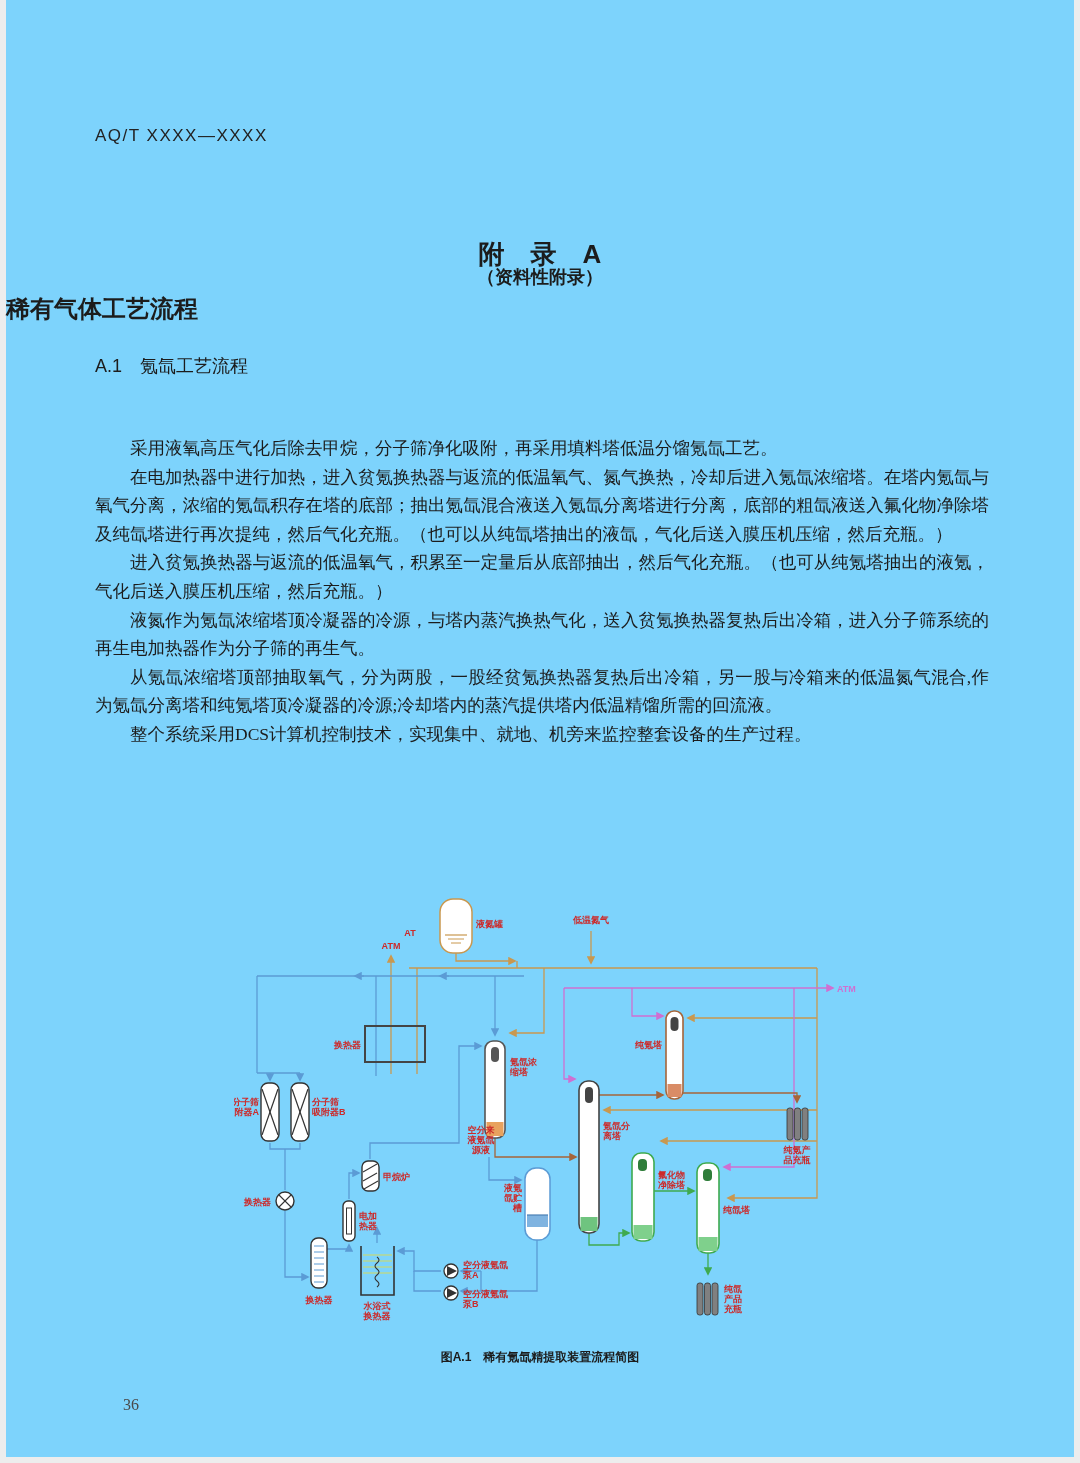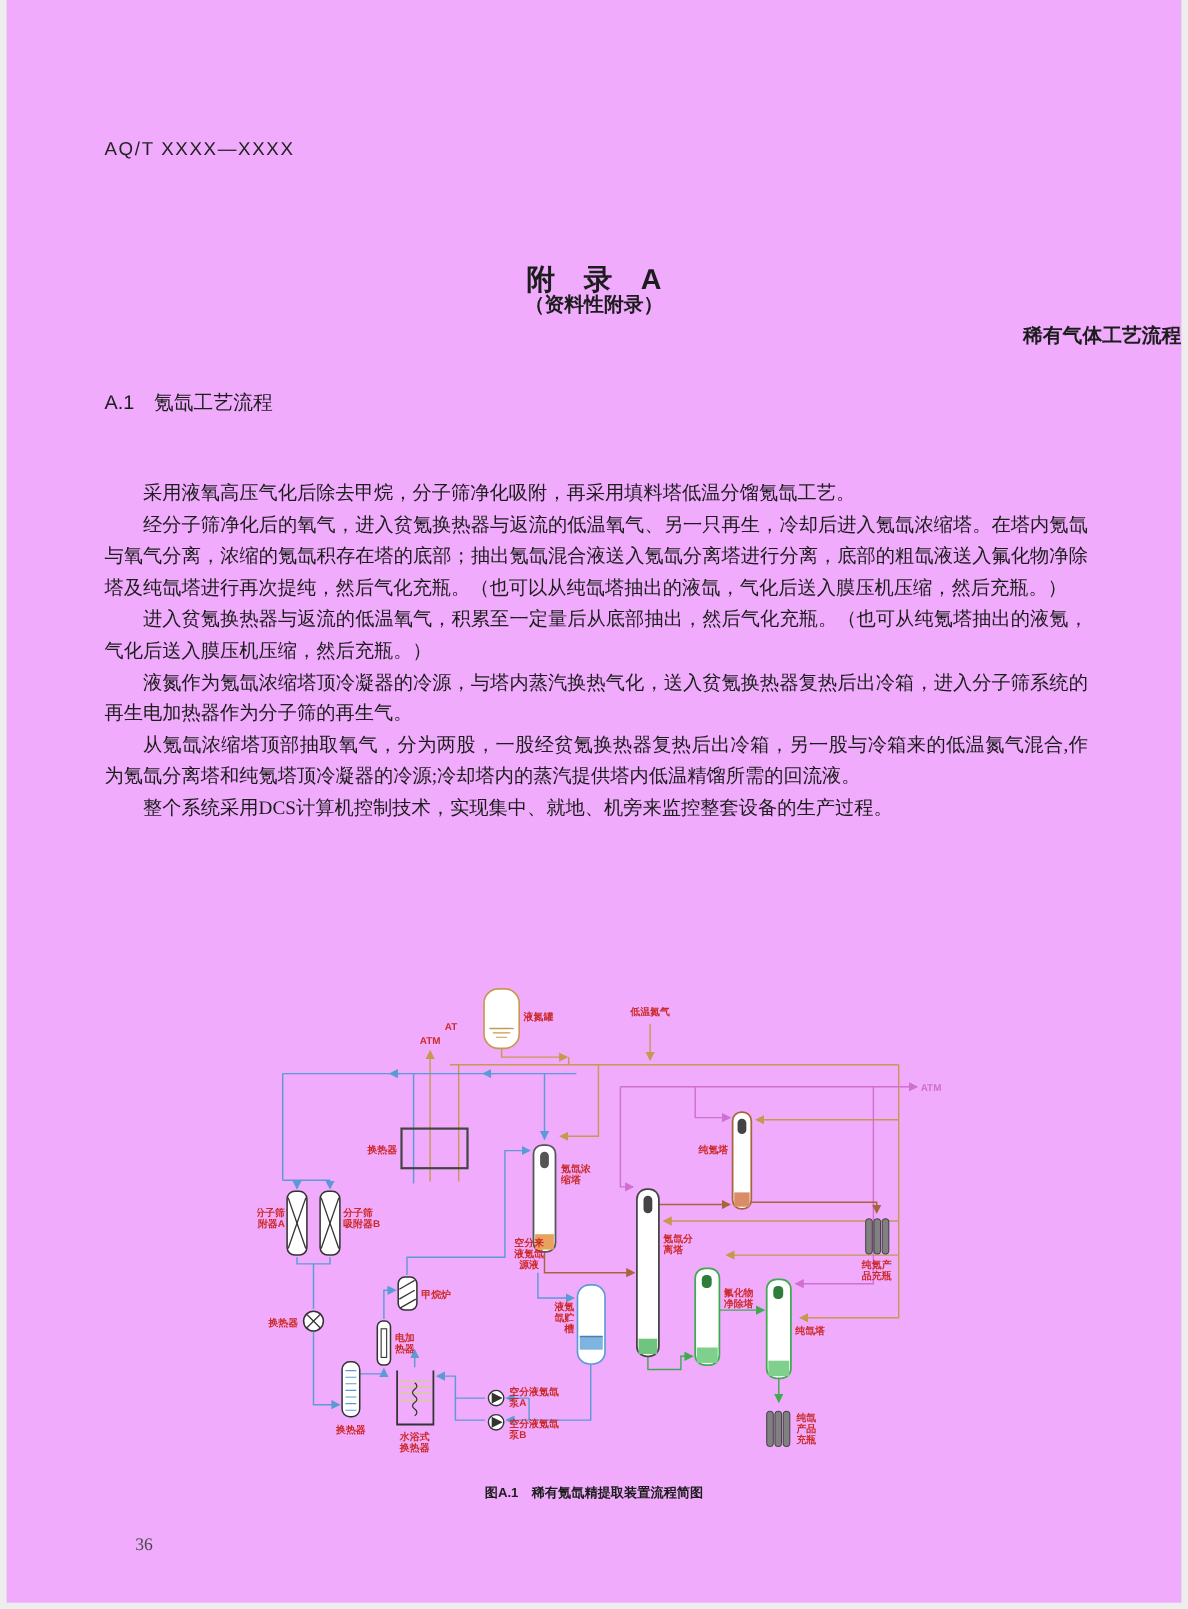--- a/index.html
+++ b/index.html
@@ -1,26 +1,26 @@
 <!DOCTYPE html>
 <html><head>
 <meta charset="utf-8">
 <style>
   html,body{margin:0;padding:0;}
   body{width:1080px;height:1463px;position:relative;background:#ededed;
        font-family:"Liberation Serif",serif;color:#1c1c1c;}
-  .page{position:absolute;left:6px;top:0px;width:1068px;height:1457px;background:#f0abfc;}
+  .page{position:absolute;left:6px;top:0px;width:1068px;height:1457px;background:#7dd3fc;}
   .hdr{position:absolute;left:89px;top:126px;font-family:"Liberation Sans",sans-serif;
        font-size:17px;letter-spacing:1.5px;font-weight:500;color:#222;}
   .t1{position:absolute;left:0;top:237px;width:100%;text-align:center;
       font-family:"Liberation Sans",sans-serif;font-weight:700;font-size:26px;}
   .t2{position:absolute;left:0;top:265px;width:100%;text-align:center;
       font-family:"Liberation Sans",sans-serif;font-weight:700;font-size:18px;}
-  .t3{position:absolute;left:0;top:293px;width:100%;text-align:right;
-      font-family:"Liberation Sans",sans-serif;font-weight:700;font-size:18px;}
+  .t3{position:absolute;left:0;top:293px;width:100%;text-align:left;
+      font-family:"Liberation Sans",sans-serif;font-weight:700;font-size:24px;}
   .sec{position:absolute;left:89px;top:354px;font-family:"Liberation Sans",sans-serif;
        font-weight:400;font-size:18px;}
   .body-text{position:absolute;left:89px;top:398px;width:894px;font-size:17.5px;
        line-height:28.6px;text-align:justify;margin-top:36px;}
   .body-text p{margin:0;text-indent:2em;}
   .figwrap{position:absolute;left:228px;top:891px;width:624px;height:452px;}
   .caption{position:absolute;left:0;top:1349px;width:100%;text-align:center;
        font-family:"Liberation Sans",sans-serif;font-weight:700;font-size:12px;}
   .pageno{position:absolute;left:117px;top:1396px;font-size:16px;color:#4a4a4a;}
   svg text{font-family:"Liberation Sans",sans-serif;font-size:9px;fill:#cc2a2a;font-weight:700;}
@@ -34,21 +34,21 @@
   <div class="hdr">AQ/T XXXX—XXXX</div>
 
   <div class="t1">附　录　A</div>
   <div class="t2">（资料性附录）</div>
   <div class="t3">稀有气体工艺流程</div>
 
   <div class="sec">A.1　氪氙工艺流程</div>
 
   <div class="body-text">
     <p>采用液氧高压气化后除去甲烷，分子筛净化吸附，再采用填料塔低温分馏氪氙工艺。</p>
-    <p>经分子筛净化后的氧气，进入贫氪换热器与返流的低温氧气、另一只再生，冷却后进入氪氙浓缩塔。在塔内氪氙与氧气分离，浓缩的氪氙积存在塔的底部；抽出氪氙混合液送入氪氙分离塔进行分离，底部的粗氙液送入氟化物净除塔及纯氙塔进行再次提纯，然后气化充瓶。（也可以从纯氙塔抽出的液氙，气化后送入膜压机压缩，然后充瓶。）</p>
+    <p>在电加热器中进行加热，进入贫氪换热器与返流的低温氧气、氮气换热，冷却后进入氪氙浓缩塔。在塔内氪氙与氧气分离，浓缩的氪氙积存在塔的底部；抽出氪氙混合液送入氪氙分离塔进行分离，底部的粗氙液送入氟化物净除塔及纯氙塔进行再次提纯，然后气化充瓶。（也可以从纯氙塔抽出的液氙，气化后送入膜压机压缩，然后充瓶。）</p>
     <p>进入贫氪换热器与返流的低温氧气，积累至一定量后从底部抽出，然后气化充瓶。（也可从纯氪塔抽出的液氪，气化后送入膜压机压缩，然后充瓶。）</p>
     <p>液氮作为氪氙浓缩塔顶冷凝器的冷源，与塔内蒸汽换热气化，送入贫氪换热器复热后出冷箱，进入分子筛系统的再生电加热器作为分子筛的再生气。</p>
     <p>从氪氙浓缩塔顶部抽取氧气，分为两股，一股经贫氪换热器复热后出冷箱，另一股与冷箱来的低温氮气混合,作为氪氙分离塔和纯氪塔顶冷凝器的冷源;冷却塔内的蒸汽提供塔内低温精馏所需的回流液。</p>
     <p>整个系统采用DCS计算机控制技术，实现集中、就地、机旁来监控整套设备的生产过程。</p>
   </div>
 
   <div class="figwrap">
   <svg width="624" height="452" viewBox="0 0 624 452">
     <defs>
       <marker id="aT" viewBox="0 0 10 10" refX="8" refY="5" markerWidth="6.5" markerHeight="6.5" orient="auto-start-reverse">

